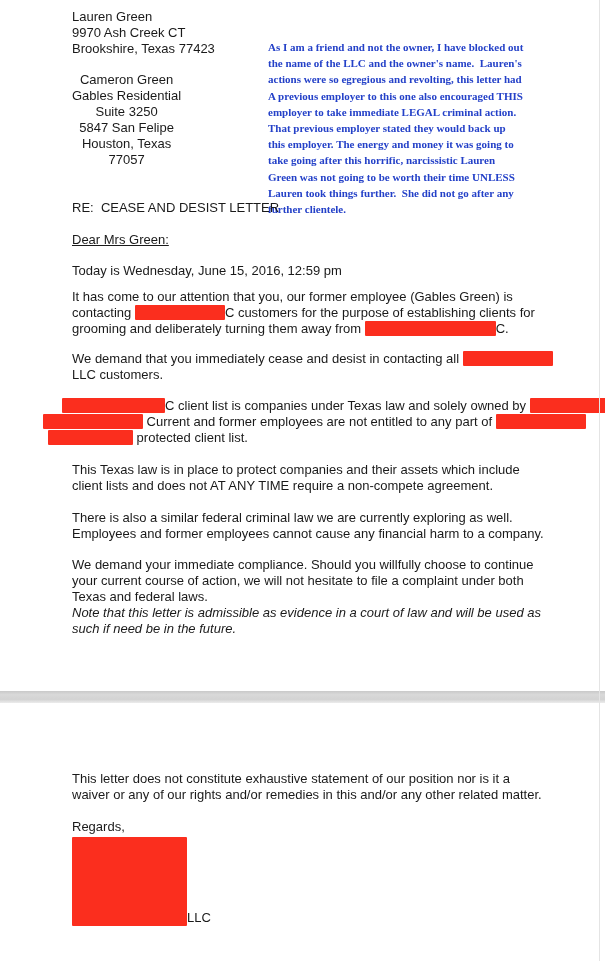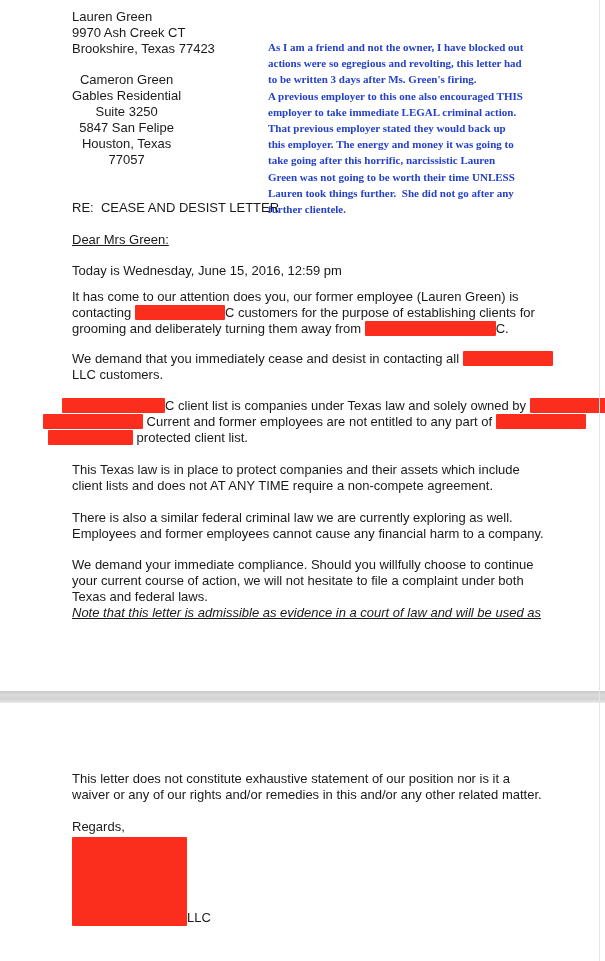--- a/index.html
+++ b/index.html
@@ -19,21 +19,21 @@
   }
   .subject{left:72px;top:200px;}
   .salutation{left:72px;top:232px;text-decoration:underline;}
   .dateline{left:72px;top:263px;}
   .p1{left:72px;top:289px;}
   .p2{left:72px;top:351px;}
   .p3{left:72px;top:398px;}
   .p4{left:72px;top:462px;}
   .p5{left:72px;top:510px;}
   .p6{left:72px;top:557px;}
-  .note{left:72px;top:605px;font-style:italic;text-decoration:underline;}
+  .note{left:72px;top:605px;font-style:italic;}
   .divider{
     left:0;top:691px;width:605px;height:12px;
     background:linear-gradient(#c9c9c9,#d9d9d9 30%,#d3d3d3 70%,#ececec);
   }
   .bottom{left:72px;top:771px;}
   .regards{left:72px;top:819px;}
   .signature{left:72px;top:837px;display:flex;align-items:flex-end;gap:0;}
   .redaction{
     display:inline-block;height:15px;vertical-align:-3px;
     background:#fb2e1e;border-radius:1px;
@@ -56,40 +56,40 @@
       <div class="line">Cameron Green</div>
       <div class="line">Gables Residential</div>
       <div class="line">Suite 3250</div>
       <div class="line">5847 San Felipe</div>
       <div class="line">Houston, Texas</div>
       <div class="line">77057</div>
     </div>
 
   <div class="abs annotation" style="color: rgb(36, 65, 200);">
       <div class="line">As I am a friend and not the owner, I have blocked out</div>
+      <div class="line">the name of the LLC and the owner's name.  Lauren's</div>
       <div class="line">actions were so egregious and revolting, this letter had</div>
-      <div class="line">to be written 3 days after Ms. Green's firing.</div>
       <div class="line">A previous employer to this one also encouraged THIS</div>
       <div class="line">employer to take immediate LEGAL criminal action.</div>
       <div class="line">That previous employer stated they would back up</div>
       <div class="line">this employer. The energy and money it was going to</div>
       <div class="line">take going after this horrific, narcissistic Lauren</div>
       <div class="line">Green was not going to be worth their time UNLESS</div>
       <div class="line">Lauren took things further.  She did not go after any</div>
       <div class="line">further clientele.</div>
     </div>
 
   <div class="abs subject line">RE:  CEASE AND DESIST LETTER</div>
 
   <div class="abs salutation line">Dear Mrs Green:</div>
 
   <div class="abs dateline line">Today is Wednesday, June 15, 2016, 12:59 pm</div>
 
   <div class="abs p1">
-      <div class="line"><span>It has come to our attention does you, our former employee (Lauren Green) is</span></div>
+      <div class="line"><span>It has come to our attention that you, our former employee (Gables Green) is</span></div>
       <div class="line"><span>contacting </span><span class="redaction" style="width: 90px; background: rgb(251, 46, 30);"></span><span>C customers for the purpose of establishing clients for</span></div>
       <div class="line"><span>grooming and deliberately turning them away from </span><span class="redaction" style="width: 131px; background: rgb(251, 46, 30);"></span><span>C.</span></div>
     </div>
 
   <div class="abs p2">
       <div class="line"><span>We demand that you immediately cease and desist in contacting all </span><span class="redaction" style="width: 90px; background: rgb(251, 46, 30);"></span></div>
       <div class="line"><span>LLC customers.</span></div>
     </div>
 
   <div class="abs p3">
@@ -109,20 +109,21 @@
     </div>
 
   <div class="abs p6">
       <div class="line"><span>We demand your immediate compliance. Should you willfully choose to continue</span></div>
       <div class="line"><span>your current course of action, we will not hesitate to file a complaint under both</span></div>
       <div class="line"><span>Texas and federal laws.</span></div>
     </div>
 
   <div class="abs note">
       <div class="line">Note that this letter is admissible as evidence in a court of law and will be used as</div>
+      <div class="line">such if need be in the future.</div>
     </div>
 
   <div class="abs divider"></div>
 
   <div class="abs bottom">
       <div class="line">This letter does not constitute exhaustive statement of our position nor is it a</div>
       <div class="line">waiver or any of our rights and/or remedies in this and/or any other related matter.</div>
     </div>
 
   <div class="abs regards line">Regards,</div>

